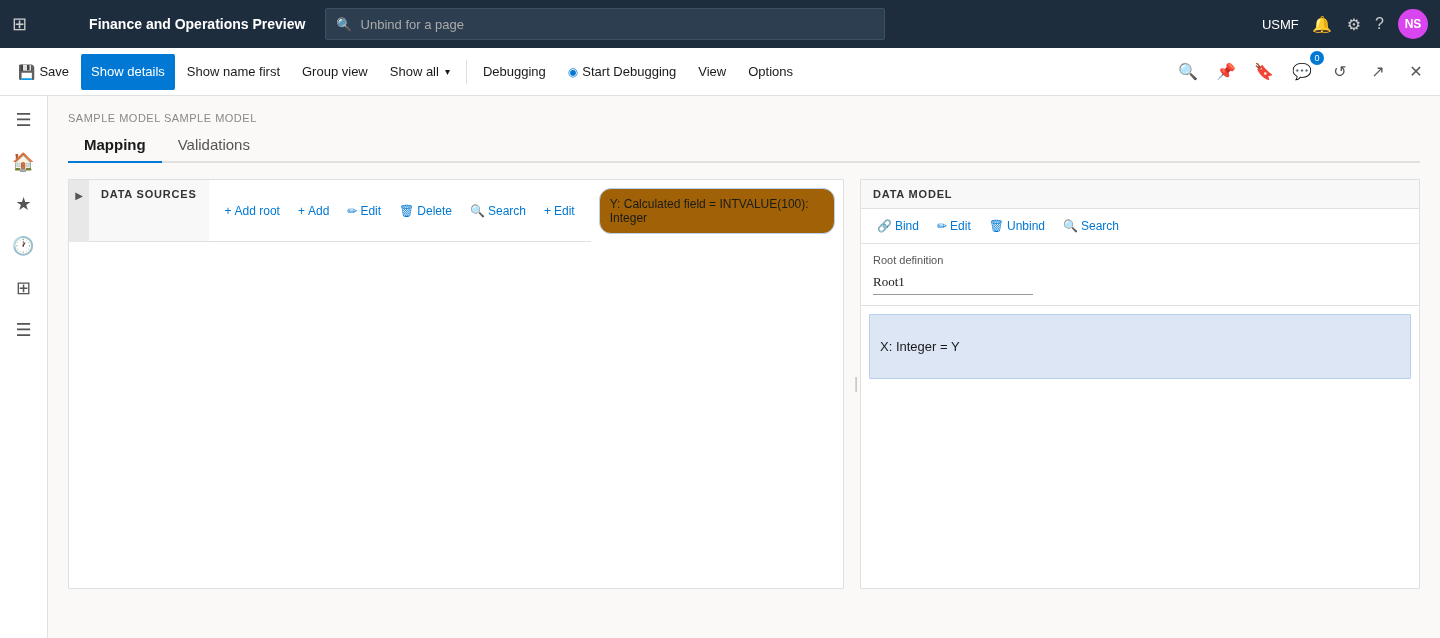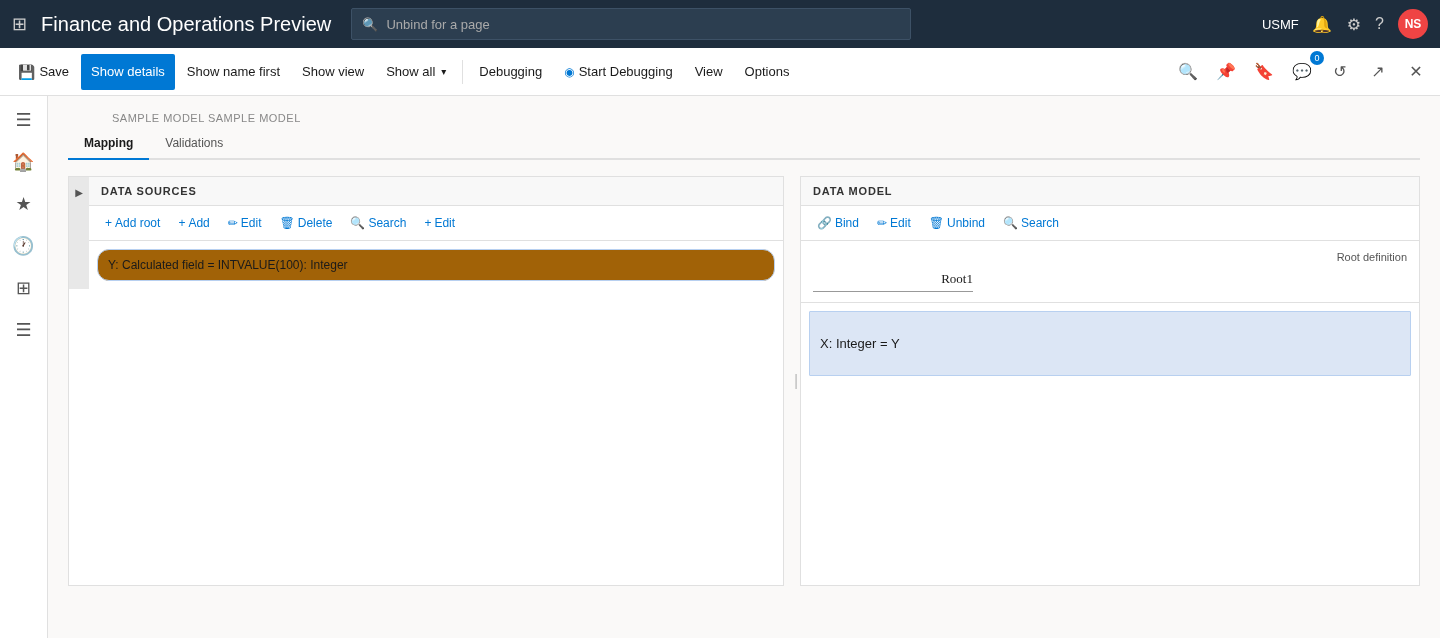--- a/index.html
+++ b/index.html
@@ -9,21 +9,21 @@
     .top-nav {
       height: 48px;
       background: #1e2d3d;
       display: flex;
       align-items: center;
       padding: 0 12px;
       gap: 10px;
       color: #fff;
     }
     .top-nav .app-grid-icon { font-size: 18px; cursor: pointer; color: #ccc; margin-right: 4px; }
-    .top-nav .app-title { font-size: 20px; font-weight: 400; color: #fff; white-space: nowrap; margin-right: 10px; }
+    .top-nav .app-title { font-size: 14px; font-weight: 700; color: #fff; white-space: nowrap; margin-right: 10px; margin-left: 48px; }
     .search-bar {
       flex: 1;
       max-width: 560px;
       height: 32px;
       background: #2c3e50;
       border: 1px solid #3d5166;
       border-radius: 2px;
       display: flex;
       align-items: center;
       padding: 0 10px;
@@ -48,21 +48,21 @@
       background: #0078d4;
       color: #fff;
       border-radius: 50%;
       font-size: 9px;
       width: 14px; height: 14px;
       display: flex; align-items: center; justify-content: center;
     }
     .avatar-circle {
       width: 30px; height: 30px;
       border-radius: 50%;
-      background: #ef4444;
+      background: #d946ef;
       color: #fff;
       display: flex; align-items: center; justify-content: center;
       font-size: 12px; font-weight: 600;
       cursor: pointer;
     }
 
     
     .toolbar {
       height: 48px;
       background: #fff;
@@ -124,34 +124,34 @@
     }
 
     
     .page-content {
       flex: 1;
       overflow: auto;
       background: #faf9f8;
       padding: 16px 20px;
     }
 
-    .breadcrumb { font-size: 11px; color: #888; margin-bottom: 6px; letter-spacing: 0.5px; margin-left: 44px; }
+    .breadcrumb { font-size: 11px; color: #888; margin-bottom: 6px; letter-spacing: 0.5px; }
     .page-title { font-size: 20px; font-weight: 600; color: #1a1a1a; margin-bottom: 14px; }
 
     
     .tabs {
       display: flex;
       border-bottom: 2px solid #e0e0e0;
       margin-bottom: 16px;
       gap: 0;
     }
     .tab {
       padding: 6px 16px 8px;
       cursor: pointer;
-      font-size: 12px;
+      font-size: 15px;
       color: #555;
       border-bottom: 2px solid transparent;
       margin-bottom: -2px;
     }
     .tab.active { color: #1a1a1a; border-bottom-color: #0078d4; font-weight: 600; }
 
     
     .panels {
       display: flex;
       gap: 0;
@@ -210,21 +210,21 @@
     .panel-divider {
       width: 8px;
       background: #faf9f8;
       display: flex; align-items: center; justify-content: center;
       color: #bbb; font-size: 16px;
       cursor: col-resize;
     }
 
     
     .right-panel {
-      width: 620px;
+      width: 560px;
       background: #fff;
       border: 1px solid #e0e0e0;
       display: flex;
       flex-direction: column;
     }
     .dm-toolbar {
       display: flex;
       align-items: center;
       padding: 6px 8px;
       gap: 2px;
@@ -238,21 +238,20 @@
       color: #0078d4;
       font-size: 12px;
       cursor: pointer;
       display: flex; align-items: center; gap: 3px;
       border-radius: 2px;
     }
 
     .root-def-area {
       padding: 10px 12px;
       border-bottom: 1px solid #e0e0e0;
-      text-align: right;
     }
     .root-def-label { font-size: 11px; color: #555; margin-bottom: 4px; }
     .root-def-value {
       padding: 4px 0;
       border-bottom: 1px solid #999;
       font-size: 13px;
       color: #1a1a1a;
       width: 160px;
       font-family: Liberation Serif, serif;
     }
@@ -303,21 +302,21 @@
     <span class="save-icon">💾</span>
     <span>Save</span>
   </button>
   <button class="toolbar-btn active">
     <span>Show details</span>
   </button>
   <button class="toolbar-btn">
     <span>Show name first</span>
   </button>
   <button class="toolbar-btn">
-    <span>Show view</span>
+    <span>Group view</span>
   </button>
   <button class="toolbar-btn has-dropdown">
     <span>Show all</span>
   </button>
   <div class="toolbar-separator"></div>
   <button class="toolbar-btn">
     <span>Debugging</span>
   </button>
   <button class="toolbar-btn">
     <span style="color:#0078d4; font-size:12px;">◉</span>
@@ -360,21 +359,21 @@
     <div class="tabs">
       <div class="tab active">Mapping</div>
       <div class="tab">Validations</div>
     </div>
 
     <div class="panels">
 
       <div class="left-panel">
         <div style="display:flex; align-items:stretch;">
           <button class="collapse-btn">▶</button>
-          <div style="flex:1; display:flex; flex-direction:column;">
+          <div style="flex:1; display:flex; flex-direction:row;">
             <div class="panel-header">DATA SOURCES</div>
             <div class="ds-toolbar">
               <button class="ds-btn">
                 <span>+</span>
                 <span>Add root</span>
               </button>
               <button class="ds-btn">
                 <span>+</span>
                 <span>Add</span>
               </button>

